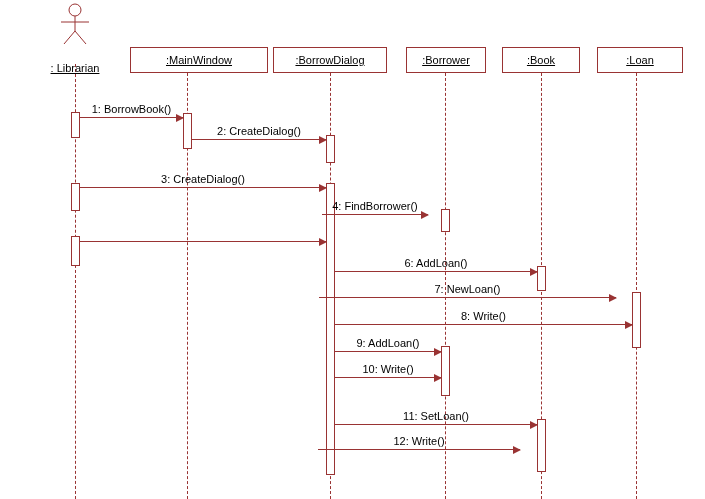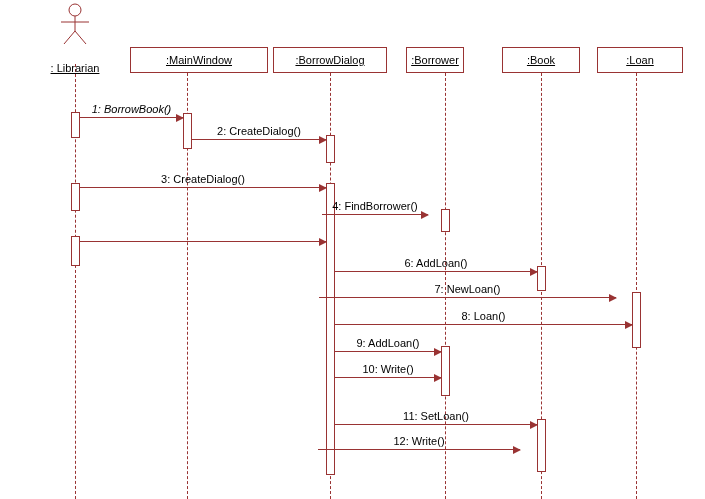--- a/index.html
+++ b/index.html
@@ -96,21 +96,21 @@
   <div class="act" style="left:71px;  top:236px; height:30px;"></div>
   <div class="act" style="left:183px; top:113px; height:36px;"></div>
   <div class="act" style="left:326px; top:135px; height:28px;"></div>
   <div class="act" style="left:326px; top:183px; height:292px;"></div>
   <div class="act" style="left:441px; top:209px; height:23px;"></div>
   <div class="act" style="left:441px; top:346px; height:50px;"></div>
   <div class="act" style="left:537px; top:266px; height:25px;"></div>
   <div class="act" style="left:537px; top:419px; height:53px;"></div>
   <div class="act" style="left:632px; top:292px; height:56px;"></div>
 
-  <div class="msg" style="top:102px; left:80px;  width:103px;font-style:italic;">
+  <div class="msg" style="top:102px; left:80px;  width:103px;">
     <span class="msg-label">1: BorrowBook()</span>
     <span class="msg-line"></span>
     <span class="arrow-icon"></span>
   </div>
   <div class="msg" style="top:124px; left:192px; width:134px;">
     <span class="msg-label">2: CreateDialog()</span>
     <span class="msg-line"></span>
     <span class="arrow-icon"></span>
   </div>
   <div class="msg" style="top:172px; left:80px;  width:246px;">
@@ -131,21 +131,21 @@
     <span class="msg-label">6: AddLoan()</span>
     <span class="msg-line"></span>
     <span class="arrow-icon"></span>
   </div>
   <div class="msg" style="top:282px; left:319px; width:297px;">
     <span class="msg-label">7: NewLoan()</span>
     <span class="msg-line"></span>
     <span class="arrow-icon"></span>
   </div>
   <div class="msg" style="top:309px; left:335px; width:297px;">
-    <span class="msg-label">8: Loan()</span>
+    <span class="msg-label">8: Write()</span>
     <span class="msg-line"></span>
     <span class="arrow-icon"></span>
   </div>
   <div class="msg" style="top:336px; left:335px; width:106px;">
     <span class="msg-label">9: AddLoan()</span>
     <span class="msg-line"></span>
     <span class="arrow-icon"></span>
   </div>
   <div class="msg" style="top:362px; left:335px; width:106px;">
     <span class="msg-label">10: Write()</span>
@@ -173,21 +173,21 @@
     </svg>
     <div class="actor-label">: Librarian</div>
   </div>
 
   <div class="obj" style="left:130px; width:138px;">
     <span>:MainWindow</span>
   </div>
   <div class="obj" style="left:273px; width:114px;">
     <span>:BorrowDialog</span>
   </div>
-  <div class="obj" style="left:406px; width:58px;">
+  <div class="obj" style="left:406px; width:80px;">
     <span>:Borrower</span>
   </div>
   <div class="obj" style="left:502px; width:78px;">
     <span>:Book</span>
   </div>
   <div class="obj" style="left:597px; width:86px;text-align:right;">
     <span>:Loan</span>
   </div>
 
 </div>

